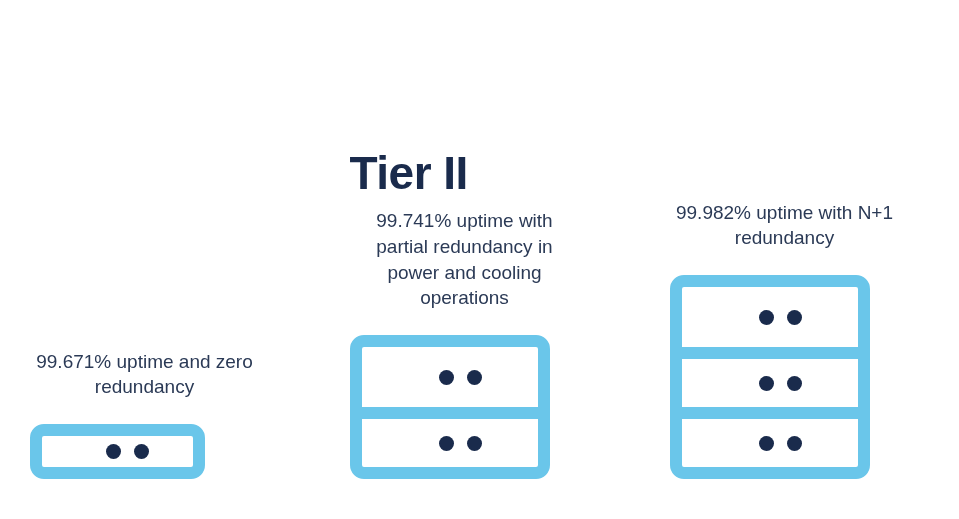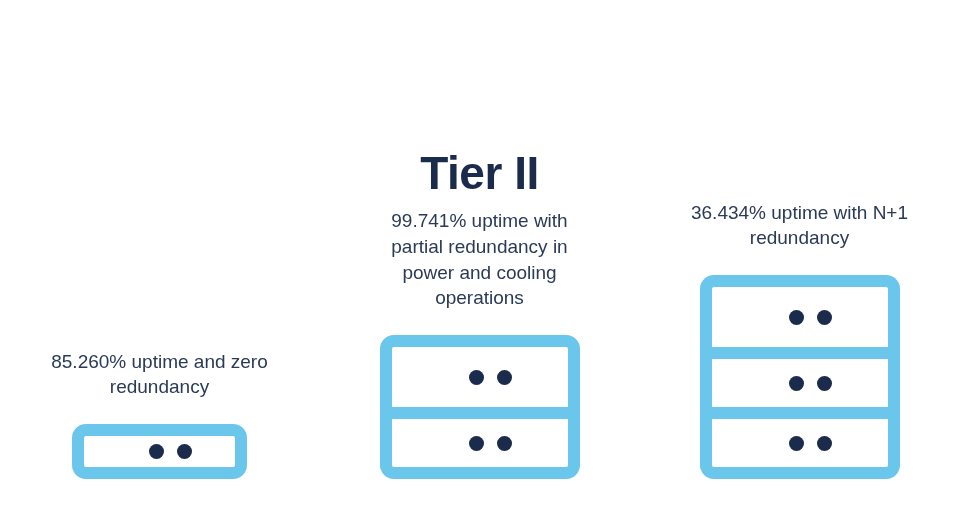--- a/index.html
+++ b/index.html
@@ -10,21 +10,21 @@
       font-family: -apple-system, BlinkMacSystemFont, "Segoe UI", Helvetica, Arial, sans-serif;
       display: flex;
       align-items: flex-end;
       justify-content: center;
       gap: 60px;
       padding-bottom: 40px;
     }
     .tier {
       display: flex;
       flex-direction: column;
-      align-items: center;
+      align-items: flex-start;
       text-align: center;
       width: 260px;
     }
     .tier-title {
       font-size: 46px;
       font-weight: 700;
       color: #1a2b4c;
       letter-spacing: -0.5px;
       margin-bottom: 8px;
     }
@@ -70,21 +70,21 @@
       height: 15px;
       background: #1a2b4c;
       border-radius: 50%;
     }
     .dot-pair { display: flex; gap: 13px; margin-left: 21px; }
   </style>
 </head>
 <body>
 
 <div class="tier">
-  <div class="tier-desc">85.260% uptime and zero redundancy</div>
+  <div class="tier-desc">99.671% uptime and zero redundancy</div>
   <div class="server-single">
     <div class="dot-pair">
       <div class="dot"></div>
       <div class="dot"></div>
     </div>
   </div>
 </div>
 
 <div class="tier">
   <div class="tier-title">Tier II</div>
@@ -99,21 +99,21 @@
     <div class="server-row">
       <div class="dot-pair">
         <div class="dot"></div>
         <div class="dot"></div>
       </div>
     </div>
   </div>
 </div>
 
 <div class="tier">
-  <div class="tier-desc">36.434% uptime with N+1 redundancy</div>
+  <div class="tier-desc">99.982% uptime with N+1 redundancy</div>
   <div class="server-multi">
     <div class="server-row">
       <div class="dot-pair">
         <div class="dot"></div>
         <div class="dot"></div>
       </div>
     </div>
     <div class="server-row">
       <div class="dot-pair">
         <div class="dot"></div>

